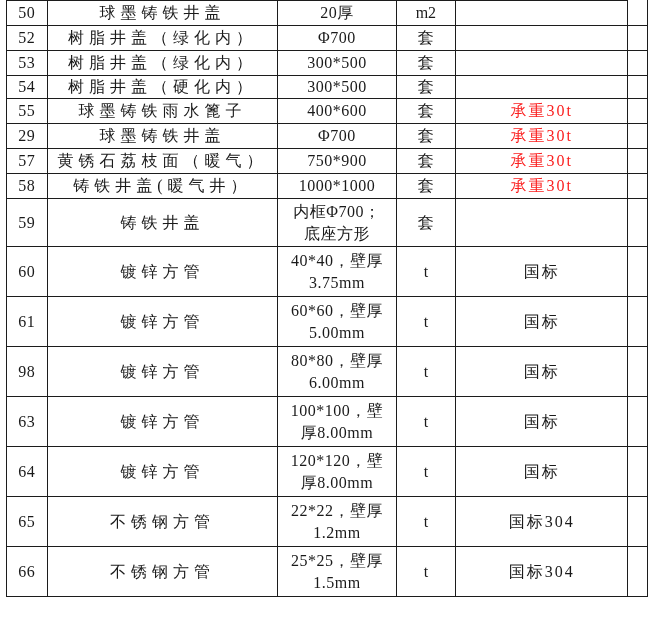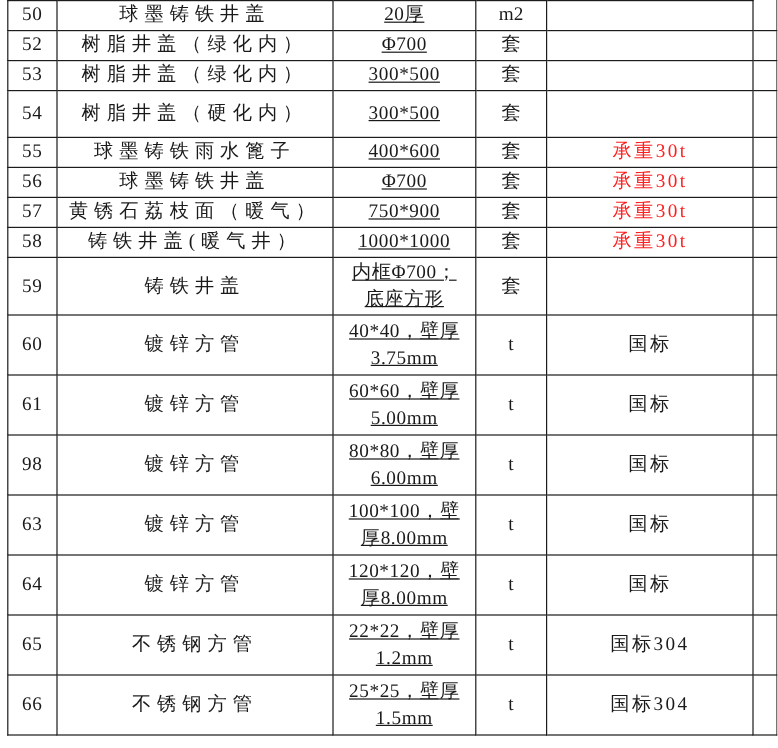--- a/index.html
+++ b/index.html
@@ -36,21 +36,20 @@
   }
   td.c-no {
     letter-spacing: 0.5px;
   }
   td.c-name {
     letter-spacing: 5px;
   }
   td.c-spec {
     white-space: pre-line;
     letter-spacing: 0.5px;
-    text-decoration: underline;
   }
   td.c-unit {
     letter-spacing: 0px;
   }
   td.c-note {
     letter-spacing: 2px;
   }
   
   td.c-outside {
     border-top: 1px solid transparent;
@@ -97,38 +96,38 @@
           <td class="c-outside"></td>
         </tr>
         <tr style="height: 25px;">
           <td class="c-no">53</td>
           <td class="c-name">树脂井盖（绿化内）</td>
           <td class="c-spec">300*500</td>
           <td class="c-unit">套</td>
           <td class="c-note"></td>
           <td class="c-outside"></td>
         </tr>
-        <tr style="height: 39px;">
+        <tr style="height: 23px;">
           <td class="c-no">54</td>
           <td class="c-name">树脂井盖（硬化内）</td>
           <td class="c-spec">300*500</td>
           <td class="c-unit">套</td>
           <td class="c-note"></td>
           <td class="c-outside"></td>
         </tr>
         <tr style="height: 25px;">
           <td class="c-no">55</td>
           <td class="c-name">球墨铸铁雨水篦子</td>
           <td class="c-spec">400*600</td>
           <td class="c-unit">套</td>
           <td class="c-note" style="color: rgb(251, 32, 32);">承重30t</td>
           <td class="c-outside"></td>
         </tr>
         <tr style="height: 25px;">
-          <td class="c-no">56</td>
+          <td class="c-no">29</td>
           <td class="c-name">球墨铸铁井盖</td>
           <td class="c-spec">Φ700</td>
           <td class="c-unit">套</td>
           <td class="c-note" style="color: rgb(251, 32, 32);">承重30t</td>
           <td class="c-outside"></td>
         </tr>
         <tr style="height: 25px;">
           <td class="c-no">57</td>
           <td class="c-name">黄锈石荔枝面（暖气）</td>
           <td class="c-spec">750*900</td>

